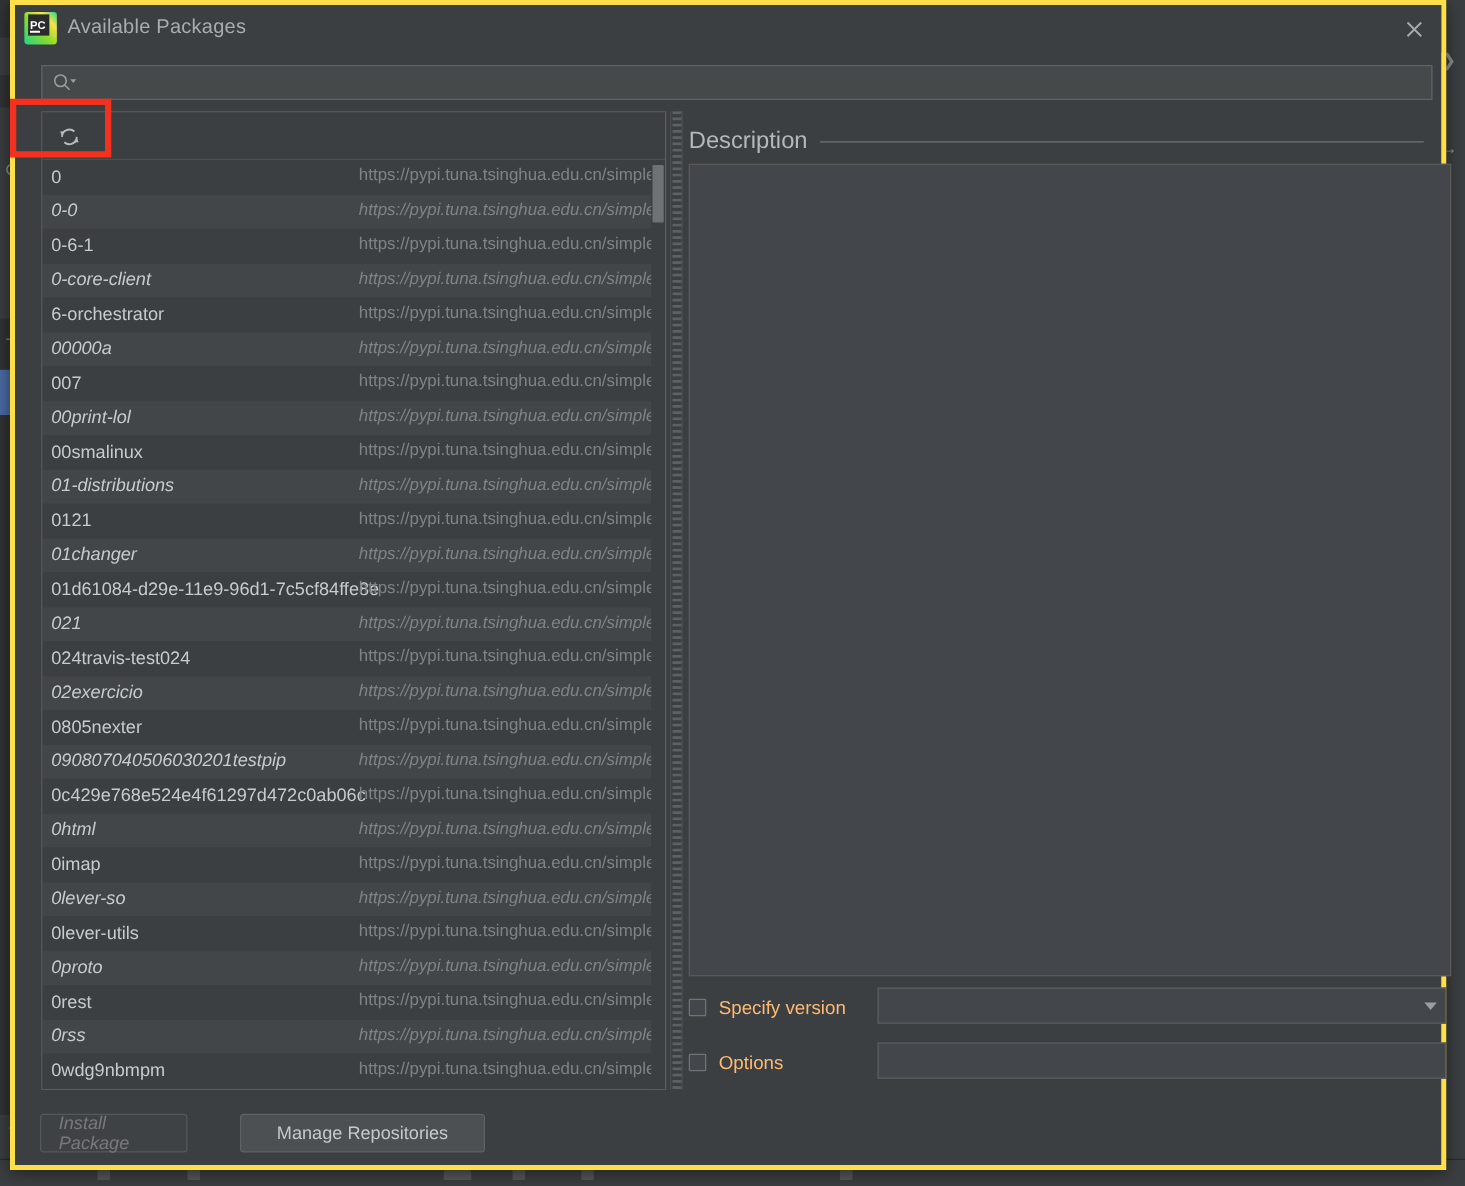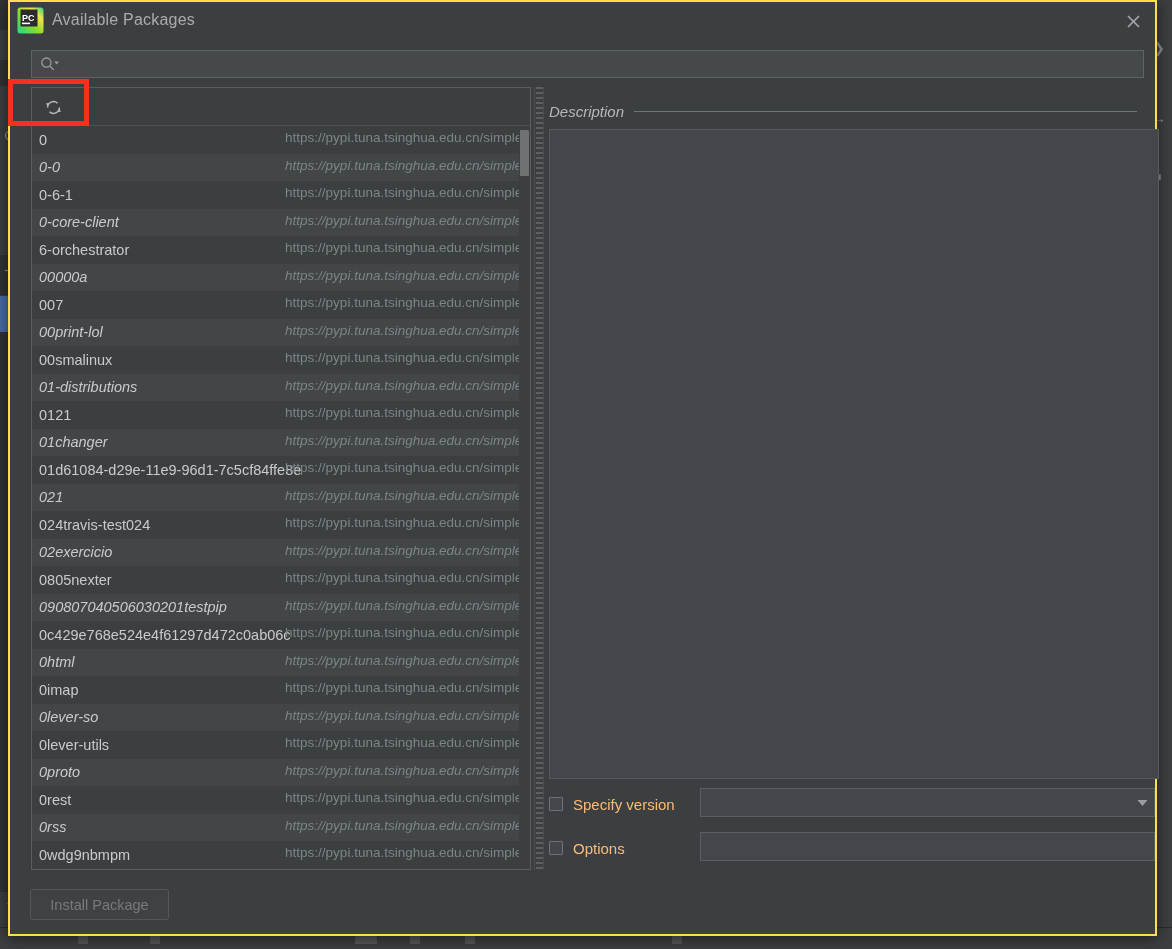--- a/index.html
+++ b/index.html
@@ -48,21 +48,21 @@
   .ide-bottom-dot {
     position: absolute; bottom: 5px; width: 10px; height: 11px;
     background: #6b6e70; border-radius: 1px; opacity: .55;
   }
 
   
   #dialog {
     position: absolute; left: 8px; top: 0px;
     width: 1149px; height: 936px;
     background: #3c3f41;
-    border: 2px solid #fde047;
+    border: 4px solid #fde047;
     box-shadow: 0 2px 14px rgba(0,0,0,.55);
   }
   .titlebar {
     position: relative; height: 38px; background: #3c3f41;
     display: flex; align-items: center;
   }
   .pc-logo {
     position: absolute; left: 7px; top: 5px; width: 27px; height: 27px;
     border-radius: 3px; overflow: hidden;
   }
@@ -158,21 +158,21 @@
   }
   .splitter::before { left: 0; }
   .splitter::after  { right: 0; }
 
   
   .desc-header {
     position: absolute; left: 539px; top: 98px;
     width: 610px; height: 22px;
     display: flex; align-items: center;
   }
-  .desc-title { font-size: 15px; color: #b5b8bb; white-space: nowrap; font-style: italic; }
+  .desc-title { font-size: 19px; color: #b5b8bb; white-space: nowrap; }
   .desc-rule {
     flex: 1; height: 1px; background: #6f7477; margin-left: 10px;
     margin-right: 22px;
   }
   .desc-box {
     position: absolute; left: 539px; top: 127px;
     width: 610px; height: 650px;
     background: #43464a; border: 1px solid #57595b;
   }
 
@@ -214,21 +214,21 @@
     position: absolute; height: 31px;
     background: #4c5052; border: 1px solid #5e6265; border-radius: 3px;
     color: #c6c9cb; font-size: 14.5px;
     display: flex; align-items: center; justify-content: center;
     cursor: pointer; font-family: "Liberation Sans", sans-serif;
     padding: 0 14px;
   }
   .btn.disabled {
     background: #3f4244; border-color: #55585a; color: #78797b; cursor: default;
   }
-  #install-btn  { left: 20px; top: 887px; width: 139px; }
+  #install-btn  { left: 20px; top: 887px; width: 118px; font-style: italic; }
   #manage-btn   { left: 180px; top: 887px; width: 196px; }
 
   
   .annot {
     position: absolute; left: 8px; top: 79px;
     width: 81px; height: 47px;
     border: 5px solid #f4301f;
     pointer-events: none;
     z-index: 50;
   }
@@ -460,15 +460,16 @@
     </span>
   </div>
 
   <div class="opt-row r2">
     <span class="cbox"></span>
     <span class="opt-label">Options</span>
   </div>
   <input class="opt-input" type="text" style="">
 
   <div class="btn disabled" id="install-btn">Install Package</div>
+  <div class="btn" id="manage-btn">Manage Repositories</div>
 </div>
 
 <div class="annot"></div>
 
 </body></html>

